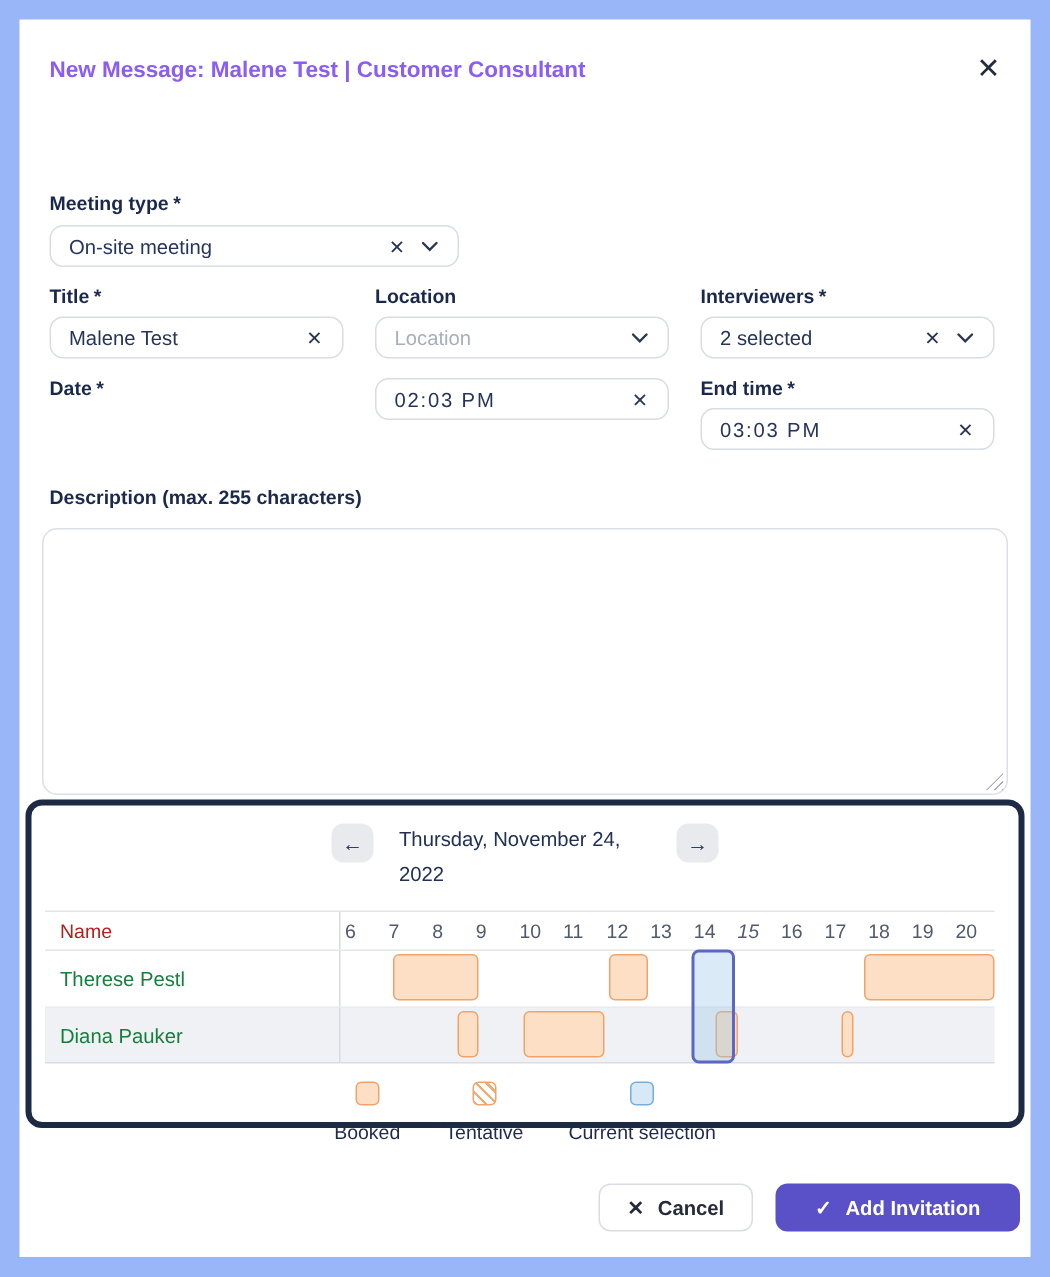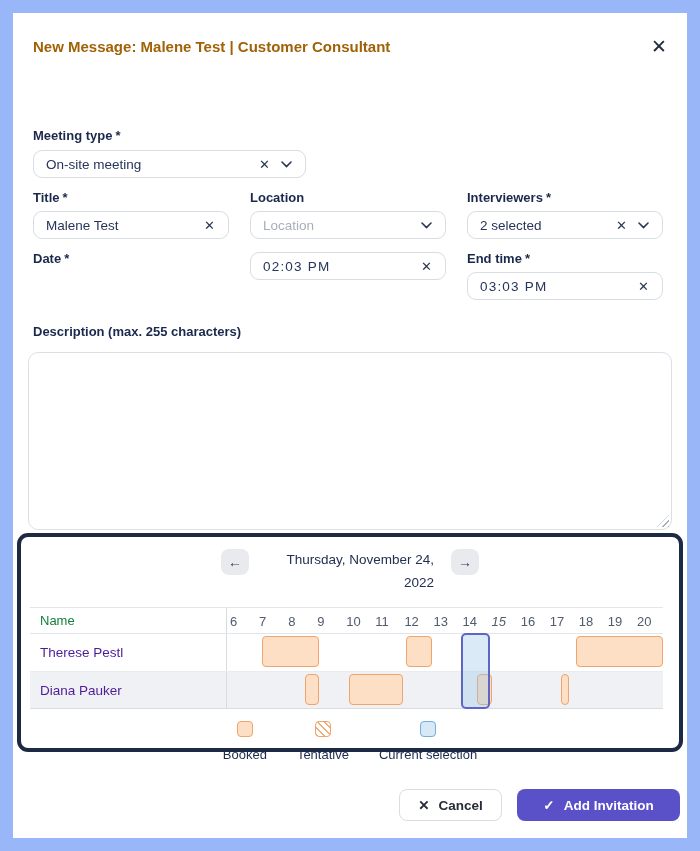--- a/index.html
+++ b/index.html
@@ -2,21 +2,21 @@
 <html><head>
 <meta charset="utf-8">
 <style>
   * { margin:0; padding:0; box-sizing:border-box; }
   html,body { width:700px; height:851px; }
   body { font-family:"Liberation Sans", sans-serif; background:#98b6f8; position:relative; }
 
   .modal { position:absolute; inset:13px; background:#ffffff; overflow:hidden; }
 
   
-  .modal-title { position:absolute; left:20px; top:25px; font-size:15px; font-weight:700; color:#a16207; }
+  .modal-title { position:absolute; left:20px; top:25px; font-size:15px; font-weight:700; color:#8b5cf6; }
   .close-btn { position:absolute; right:16px; top:20px; font-size:19px; color:#222c3f; background:none; border:none; cursor:pointer; line-height:1; padding:4px; }
 
   
   .form { position:absolute; left:20px; top:116px; width:630px; }
   .field-label { font-size:13px; font-weight:700; color:#1a284c; line-height:14px; margin-bottom:7px; }
   .req { margin-left:3px; }
   .grid3 { display:grid; grid-template-columns:repeat(3,1fr); column-gap:21px; margin-top:13px; }
   .grid3 .field-label { margin-bottom:6px; }
   .fieldbox { position:relative; height:28px; }
   .fieldbox input { width:100%; height:28px; border:1px solid #d8dce3; border-radius:9px; padding:0 30px 0 12px; font-family:"Liberation Sans",sans-serif; font-size:13.5px; color:#27355a; background:#fff; outline:none; }
@@ -29,32 +29,32 @@
   .pos-r14 { right:14px; } .pos-r36 { right:36px; }
   .desc-label { margin-top:25px; }
   .desc-area { position:relative; margin-left:-5px; margin-top:13px; width:644px; height:178px; }
   .desc-area textarea { width:100%; height:100%; resize:none; border:1px solid #dcdfe5; border-radius:10px; padding:10px 12px; font-family:"Liberation Sans",sans-serif; font-size:13.5px; color:#27355a; outline:none; }
   .resize-handle { position:absolute; right:3px; bottom:3px; width:12px; height:12px; clip-path:polygon(100% 0,100% 100%,0 100%); background:repeating-linear-gradient(-45deg,#a9aeb6 0 1px,transparent 1px 4px); cursor:nwse-resize; }
 
   
   .sched-panel { position:absolute; left:4px; top:520px; width:666px; height:219px; border:4px solid #1d2a44; border-radius:11px; background:#fff; }
   .sched-header { display:flex; justify-content:center; align-items:flex-start; gap:17px; margin-top:11px; }
   .nav-btn { width:28px; height:26px; border:none; border-radius:8px; background:#e9eaee; color:#32405f; font-size:14px; cursor:pointer; margin-top:1px; }
-  .sched-date { width:168px; text-align:right; font-size:13.5px; color:#223054; line-height:23px; }
+  .sched-date { width:168px; text-align:left; font-size:13.5px; color:#223054; line-height:23px; }
 
   .sched-table { margin:13px 16px 0 9px; }
   .sched-hrow { display:flex; height:27px; border-top:1px solid #e2e5ea; border-bottom:1px solid #e2e5ea; align-items:center; }
-  .sched-name-h { width:196px; padding-left:10px; font-size:13px; color:#15803d; }
+  .sched-name-h { width:196px; padding-left:10px; font-size:13px; color:#b91c1c; }
   .sched-timeline { flex:1; position:relative; height:100%; border-left:1px solid #d8dce1; }
   .hour-label { position:absolute; top:50%; transform:translateY(-50%); padding-left:3px; font-size:13px; color:#505b6e; }
   .sched-body { position:relative; border-bottom:1px solid #d9dce1; }
   .sched-row { display:flex; height:37px; }
   .sched-row.alt { background:#f0f1f4; }
   .sched-row + .sched-row { border-top:1px solid #e9ebef; }
-  .sched-name { width:196px; padding-left:10px; display:flex; align-items:center; font-size:13.5px; color:#4c1d95; }
+  .sched-name { width:196px; padding-left:10px; display:flex; align-items:center; font-size:13.5px; color:#15803d; }
   .block { position:absolute; top:2px; height:31px; background:#fcdfc4; border:1.5px solid #f0a46b; border-radius:4px; }
   .selection { position:absolute; top:-1px; bottom:-1px; background:rgba(150,198,231,0.35); border:2px solid #5d66c5; border-radius:5px; z-index:3; }
 
   .sched-legend { display:flex; justify-content:center; align-items:center; gap:30px; margin-top:12px; }
   .legend-item { display:flex; align-items:center; gap:10px;flex-direction:column; }
   .swatch { width:16px; height:16px; border-radius:4px; }
   .swatch-booked { background:#fcdfc4; border:1.5px solid #f0a46b; }
   .swatch-tentative { border:1.5px solid #f0a46b; background:repeating-linear-gradient(45deg,#f2ab72 0 1.5px,#ffffff 1.5px 5px); }
   .swatch-selection { background:#d7e9f6; border:1.5px solid #74aed9; }
   .legend-label { font-size:13px; color:#1e2b4d; }

